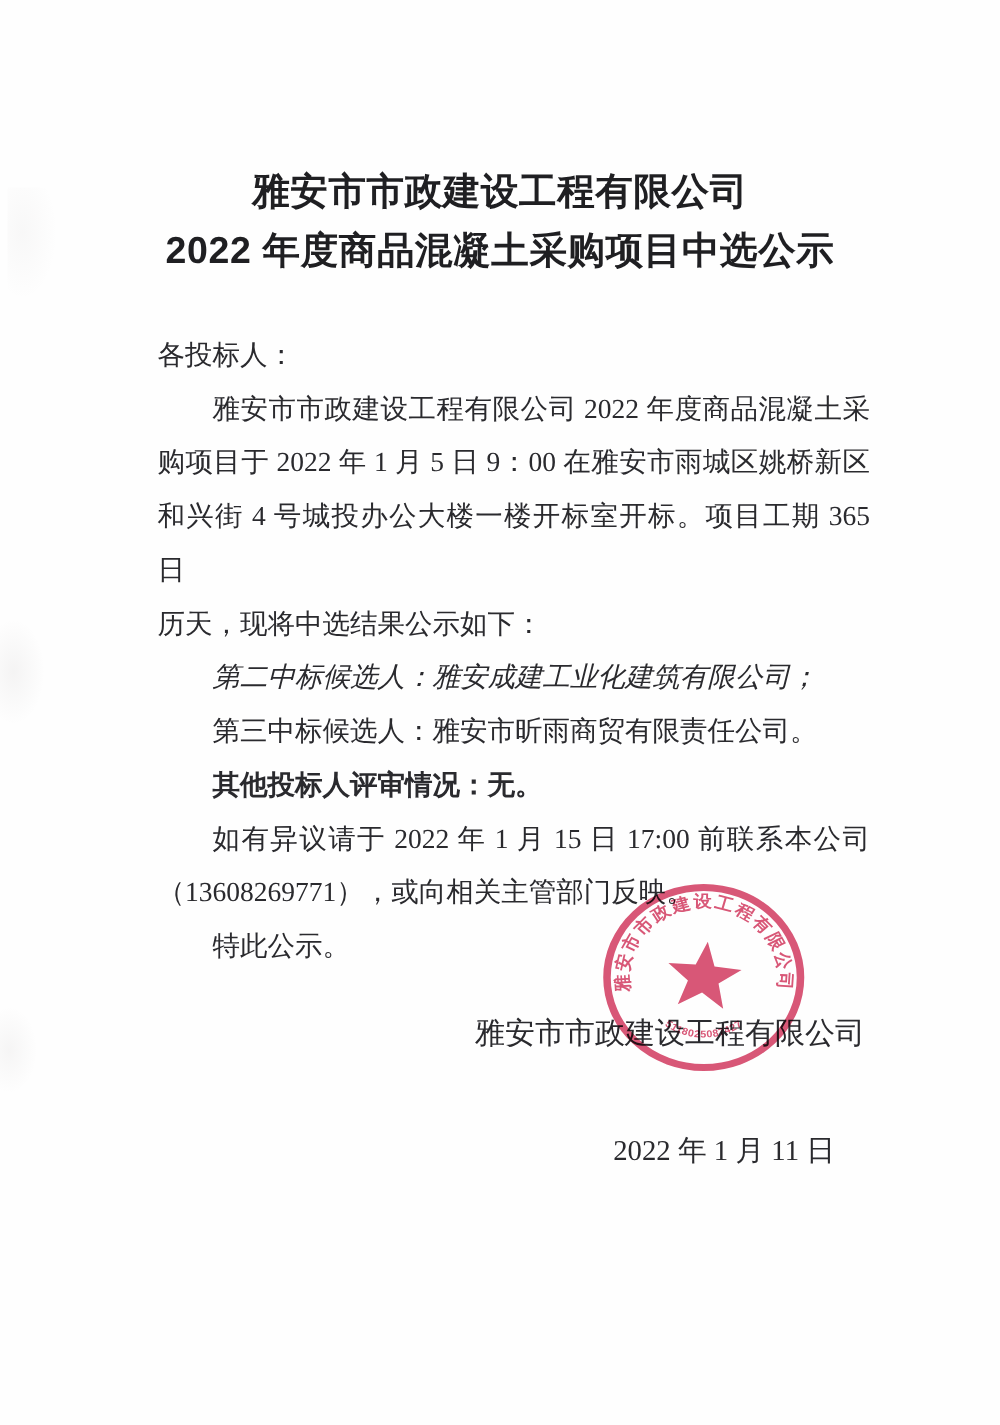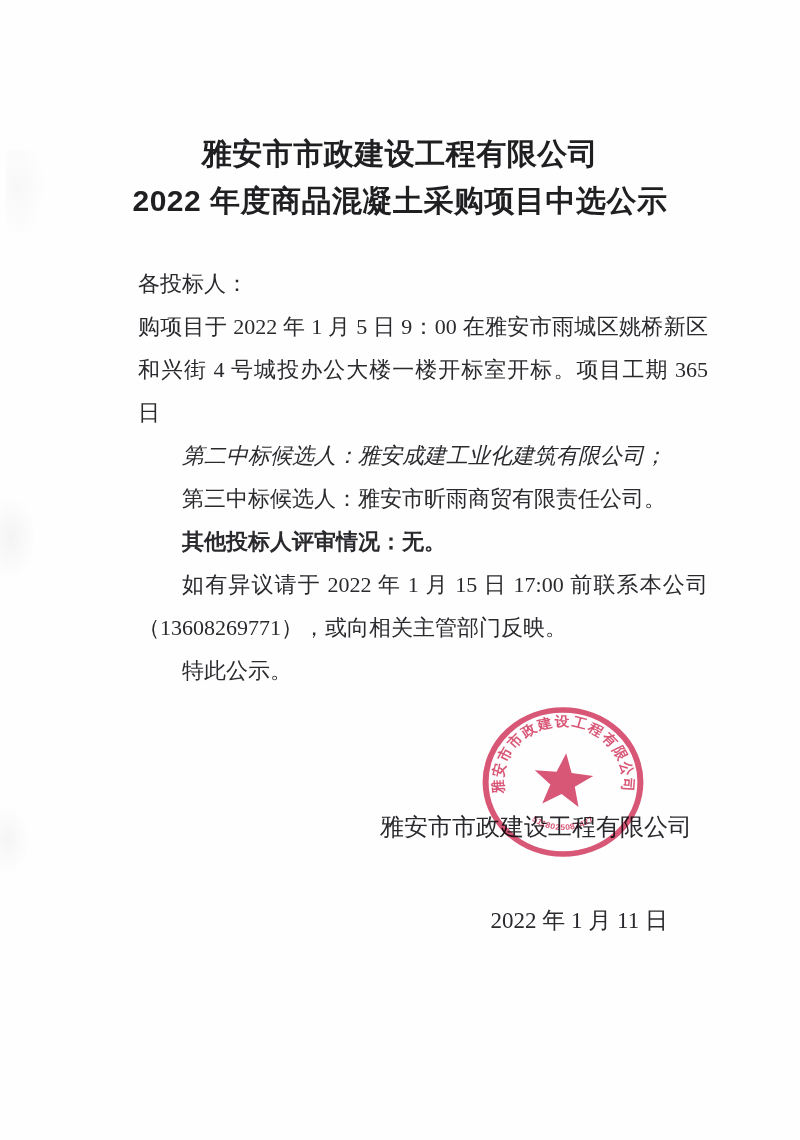--- a/index.html
+++ b/index.html
@@ -6,21 +6,21 @@
   .page{
     position:relative;width:800px;height:1140px;background:#fefefe;
     font-family:"Liberation Serif",serif;color:#26262a;overflow:hidden;
   }
   .title{
     position:absolute;top:130px;left:0;width:800px;text-align:center;
     font-family:"Liberation Sans",sans-serif;font-weight:700;
     font-size:30px;line-height:47px;color:#1f1f22;letter-spacing:0.5px;
   }
   .doc-body{
-    position:absolute;top:262px;left:138px;width:570px;
+    position:absolute;top:262px;left:126px;width:570px;
     font-size:22px;line-height:43px;color:#2a2a2e;
   }
   .bline{white-space:nowrap;text-align:left;}
   .bline.fill{white-space:normal;text-align:justify;text-align-last:justify;}
   .signature{
     position:absolute;top:806px;right:108px;font-size:24px;line-height:43px;
     color:#2a2a2e;white-space:nowrap;
   }
   .dateline{
     position:absolute;top:899px;right:132px;font-size:23px;line-height:43px;
@@ -47,22 +47,24 @@
   <div class="smudge s2"></div>
   <div class="smudge s3"></div>
 
   <div class="title">
     <div>雅安市市政建设工程有限公司</div>
     <div>2022 年度商品混凝土采购项目中选公示</div>
   </div>
 
   <div class="doc-body">
       <div class="bline">各投标人：</div>
+      <div class="bline fill" style="text-indent: 2em;">雅安市市政建设工程有限公司 2022 年度商品混凝土采</div>
       <div class="bline fill">购项目于 2022 年 1 月 5 日 9：00 在雅安市雨城区姚桥新区</div>
       <div class="bline fill">和兴街 4 号城投办公大楼一楼开标室开标。项目工期 365 日</div>
+      <div class="bline">历天，现将中选结果公示如下：</div>
       <div class="bline" style="text-indent: 2em; font-style: italic;">第二中标候选人：雅安成建工业化建筑有限公司；</div>
       <div class="bline" style="text-indent: 2em;">第三中标候选人：雅安市昕雨商贸有限责任公司。</div>
       <div class="bline" style="text-indent: 2em; font-weight: bold;">其他投标人评审情况：无。</div>
       <div class="bline fill" style="text-indent: 2em;">如有异议请于 2022 年 1 月 15 日 17:00 前联系本公司</div>
       <div class="bline">（13608269771），或向相关主管部门反映。</div>
       <div class="bline" style="text-indent: 2em;">特此公示。</div>
     </div>
 
   <div class="signature">雅安市市政建设工程有限公司</div>
   <div class="dateline">2022 年 1 月 11 日</div>

